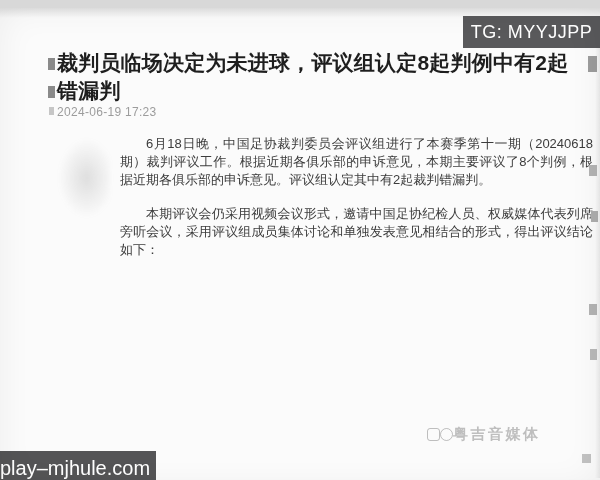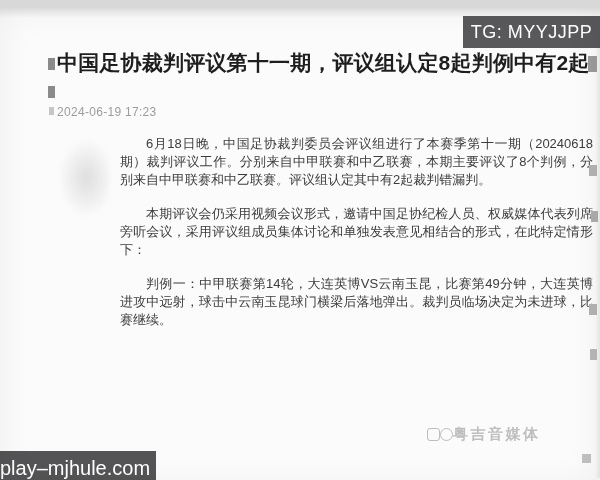--- a/index.html
+++ b/index.html
@@ -96,34 +96,34 @@
 
   <div class="edge-top"></div>
   <div class="edge-right"></div>
   <div class="edge-bottom"></div>
 
   <div class="tg-badge">TG: MYYJJPP</div>
 
   <div class="smudge"></div>
 
   <div class="title">
-    <div class="title-line">中国足协裁判评议第十一期，评议组认定8起判例中有2起</div>
+    <div class="title-line">裁判员临场决定为未进球，评议组认定8起判例中有2起</div>
+    <div class="title-line">错漏判</div>
   </div>
 
   <div class="sq sq-t1"></div>
   <div class="sq sq-t2"></div>
   <div class="sq sq-t3"></div>
   <div class="sq sq-d"></div>
 
   <div class="date">2024-06-19 17:23</div>
 
   <div class="body-text">
-    <p>6月18日晚，中国足协裁判委员会评议组进行了本赛季第十一期（20240618期）裁判评议工作。分别来自中甲联赛和中乙联赛，本期主要评议了8个判例，分别来自中甲联赛和中乙联赛。评议组认定其中有2起裁判错漏判。</p>
-    <p>本期评议会仍采用视频会议形式，邀请中国足协纪检人员、权威媒体代表列席旁听会议，采用评议组成员集体讨论和单独发表意见相结合的形式，在此特定情形下：</p>
-    <p>判例一：中甲联赛第14轮，大连英博VS云南玉昆，比赛第49分钟，大连英博进攻中远射，球击中云南玉昆球门横梁后落地弹出。裁判员临场决定为未进球，比赛继续。</p>
+    <p>6月18日晚，中国足协裁判委员会评议组进行了本赛季第十一期（20240618期）裁判评议工作。根据近期各俱乐部的申诉意见，本期主要评议了8个判例，根据近期各俱乐部的申诉意见。评议组认定其中有2起裁判错漏判。</p>
+    <p>本期评议会仍采用视频会议形式，邀请中国足协纪检人员、权威媒体代表列席旁听会议，采用评议组成员集体讨论和单独发表意见相结合的形式，得出评议结论如下：</p>
   </div>
 
   <div class="sq sq-e1"></div>
   <div class="sq sq-e2"></div>
   <div class="sq sq-e3"></div>
   <div class="sq sq-e4"></div>
   <div class="sq sq-e5"></div>
 
   <div class="faint-watermark">
     <span class="wm-icon square"></span>

